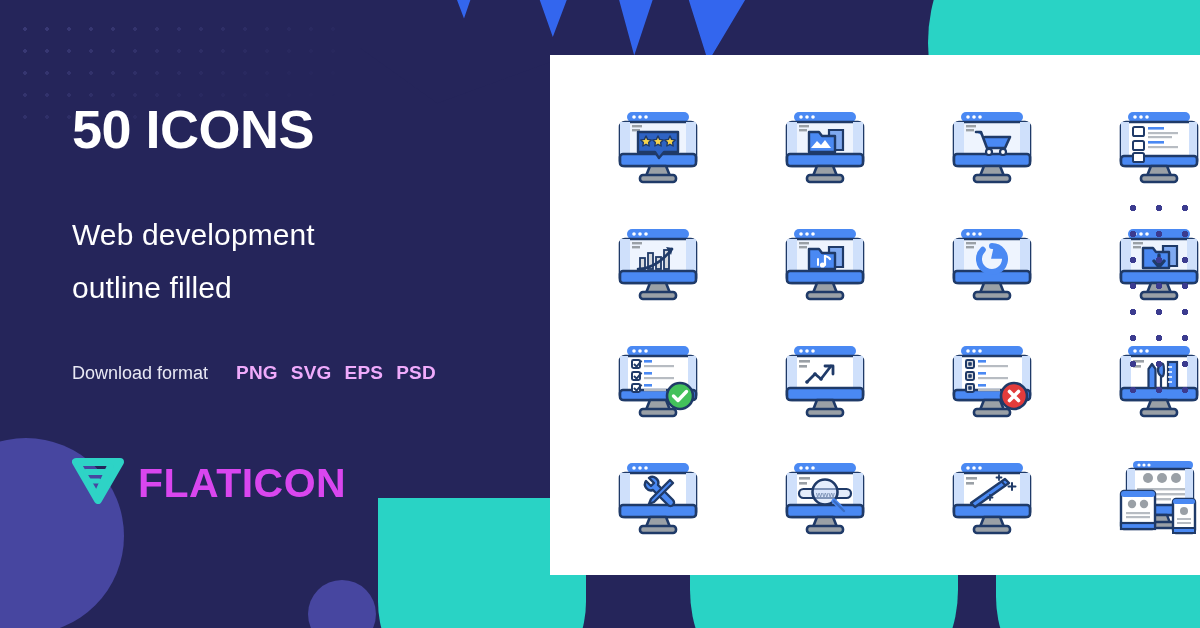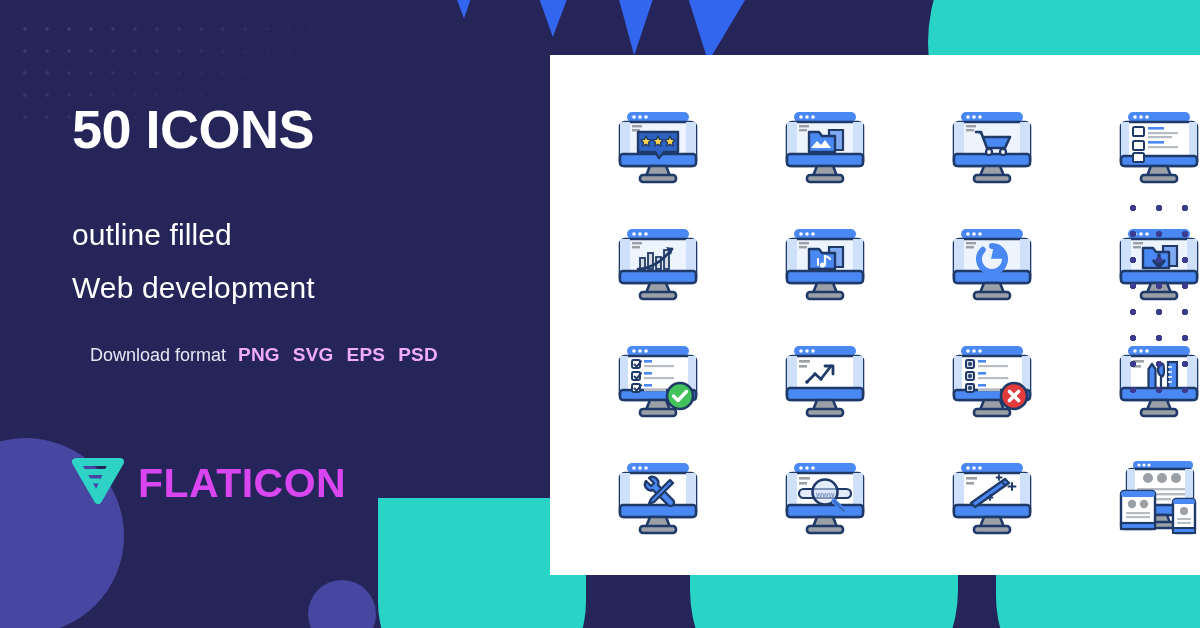--- a/index.html
+++ b/index.html
@@ -98,22 +98,22 @@
     position: absolute; top: 102px; left: 0;
     font-size: 54px; font-weight: bold; color: #ffffff;
     letter-spacing: -0.5px; line-height: 1;
   }
   #subtitle {
     position: absolute; top: 208px; left: 0;
     font-size: 30px; font-weight: normal; color: #ffffff;
     line-height: 1.78; letter-spacing: 0.1px;
   }
   #download-row {
-    position: absolute; top: 344px; left: 0;
-    display: flex; align-items: baseline; gap: 12px; margin-left: 18px;
+    position: absolute; top: 362px; left: 0;
+    display: flex; align-items: baseline; gap: 28px;
   }
   #download-label {
     font-size: 18px; color: #e8e8f4; font-weight: normal;
   }
   #format-list { display: flex; gap: 13px; }
   .format-item {
     font-size: 19px; font-weight: bold; color: #f0abfc; letter-spacing: 0.2px;
   }
   #brand {
     position: absolute; top: 458px; left: 0;
@@ -156,22 +156,22 @@
   <div class="deco" id="teal-quarter-bottommid"></div>
   <div class="deco" id="purple-circle-small"></div>
   <div class="deco" id="teal-shape-bottomcenter"></div>
   <div class="deco" id="teal-quarter-bottomright"></div>
 
   <div id="left-panel">
 
     <div id="page-title">50 ICONS</div>
 
     <div id="subtitle">
+      <div>Web development</div>
       <div>outline filled</div>
-      <div>Web development</div>
     </div>
 
     <div id="download-row">
       <span id="download-label">Download format</span>
       <span id="format-list">
         <span class="format-item">PNG</span>
         <span class="format-item">SVG</span>
         <span class="format-item">EPS</span>
         <span class="format-item">PSD</span>
       </span>

